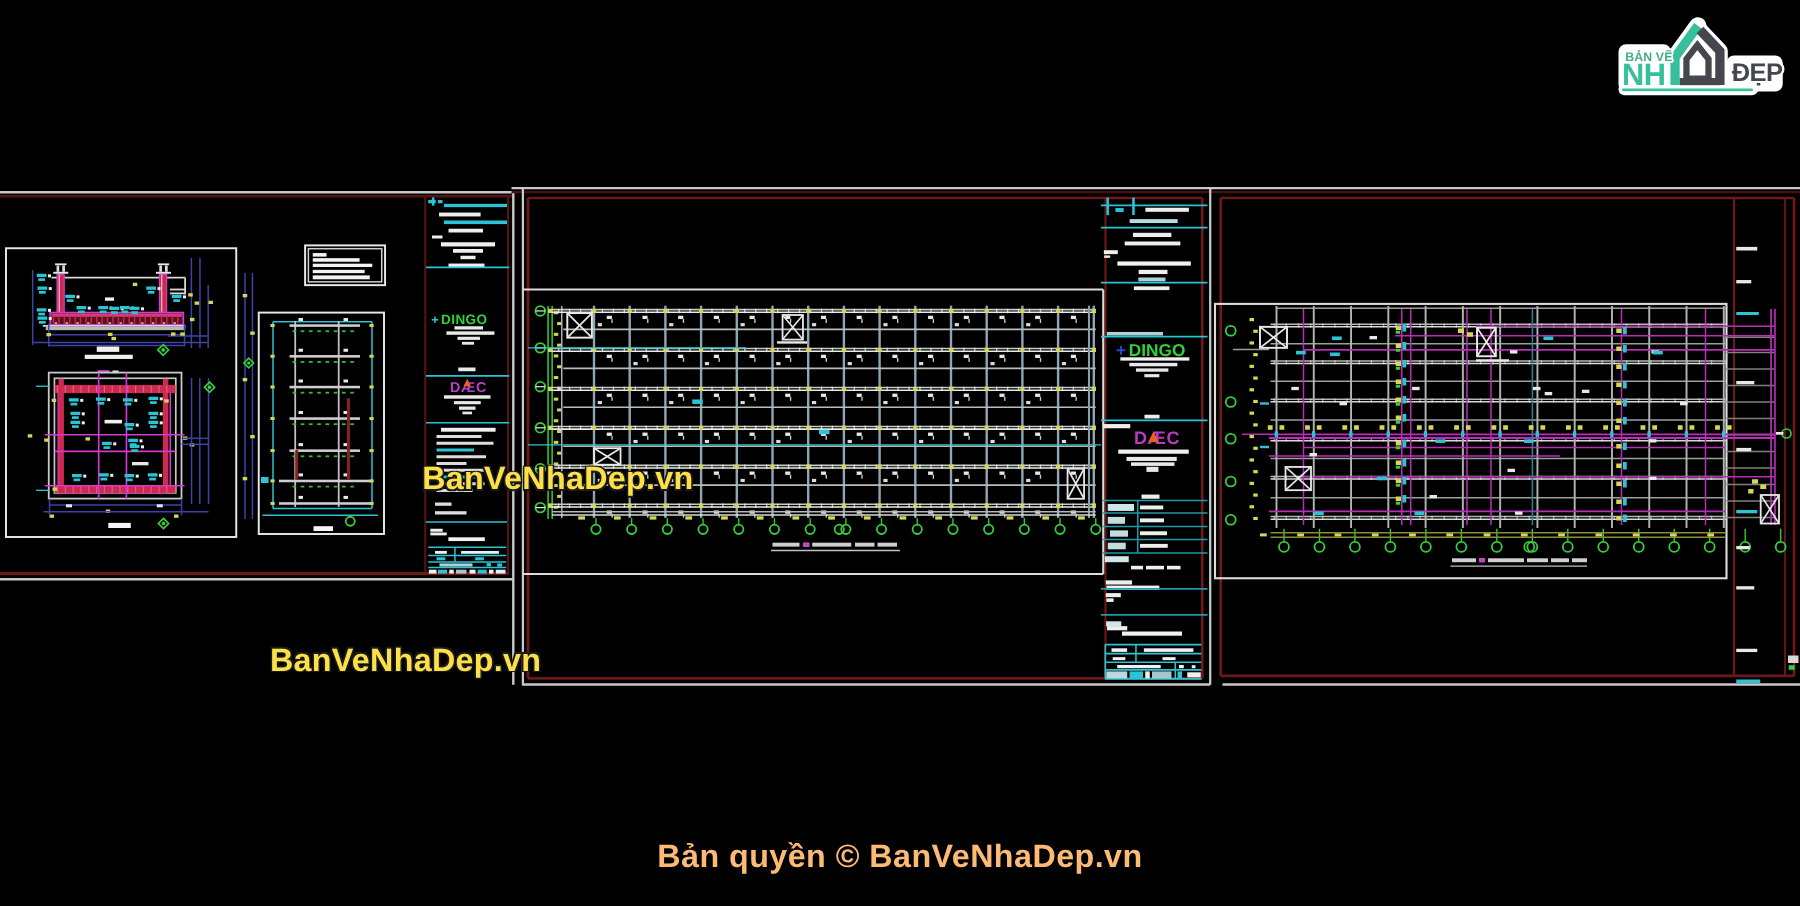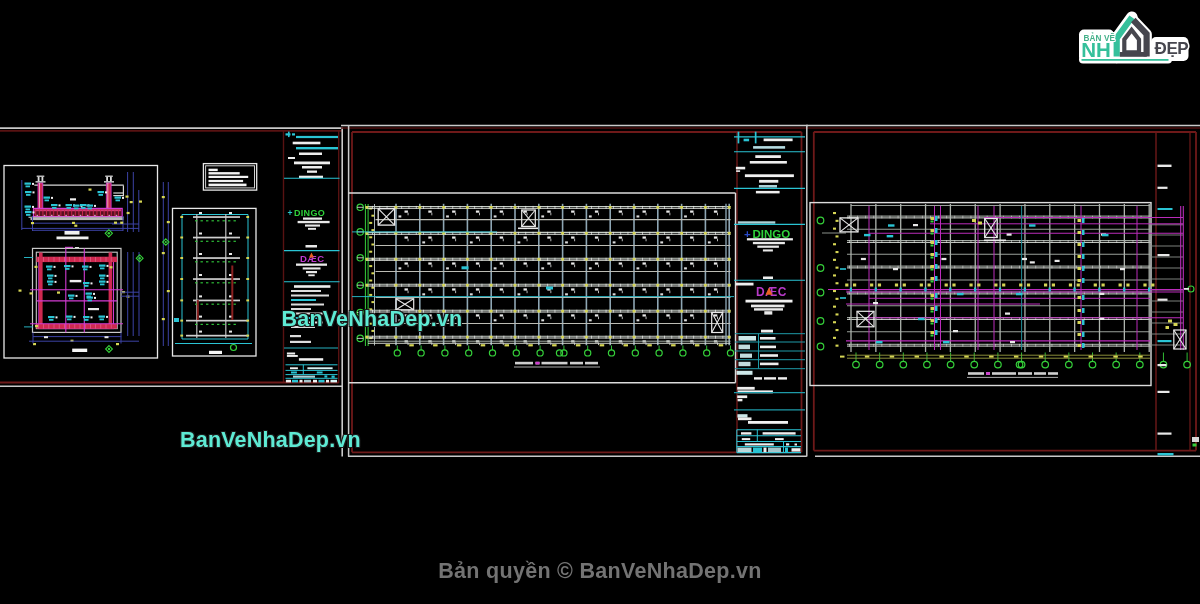--- a/index.html
+++ b/index.html
@@ -1,18 +1,18 @@
 <!DOCTYPE html>
 <html><head><meta charset="utf-8"><style>
 html,body{margin:0;padding:0;background:#000;width:1200px;height:604px;overflow:hidden}
 body{position:relative;font-family:"Liberation Sans",sans-serif}
-.wm{position:absolute;font-weight:bold;color:#5eead4;font-size:21.5px;letter-spacing:0.2px;
+.wm{position:absolute;font-weight:bold;color:#fde047;font-size:21.5px;letter-spacing:0.2px;
   text-shadow:1px 1px 0 #1a1a1a, -1px -1px 0 #1a1a1a, 1px -1px 0 #1a1a1a, -1px 1px 0 #1a1a1a;white-space:nowrap}
 .cp{position:absolute;top:559px;left:0;width:1200px;text-align:center;font-weight:bold;
-  color:#737373;font-size:21.5px;letter-spacing:0.3px}
+  color:#fdba74;font-size:21.5px;letter-spacing:0.3px}
 </style></head><body>
 <svg width="1200" height="604" viewBox="0 0 1200 604" style="position:absolute;left:0;top:0">
     <line x1="0" y1="128.2" x2="342.5" y2="128.2" stroke="#c9c9c9" stroke-width="1.7"></line>
     <line x1="0" y1="130.8" x2="343" y2="130.8" stroke="#581212" stroke-width="1.7"></line>
     <line x1="283.5" y1="131" x2="283.5" y2="382.5" stroke="#581212" stroke-width="1.4"></line>
     <line x1="338.7" y1="131" x2="338.7" y2="383" stroke="#581212" stroke-width="1.4"></line>
     <line x1="0" y1="382.4" x2="338.7" y2="382.4" stroke="#6e1919" stroke-width="2.0"></line>
     <line x1="0" y1="386.2" x2="342.5" y2="386.2" stroke="#c9c9c9" stroke-width="1.6"></line>
     <line x1="342.2" y1="127.5" x2="342.2" y2="456.5" stroke="#c9c9c9" stroke-width="1.6"></line>
     <line x1="341" y1="125.4" x2="808" y2="125.4" stroke="#c9c9c9" stroke-width="1.5"></line>

